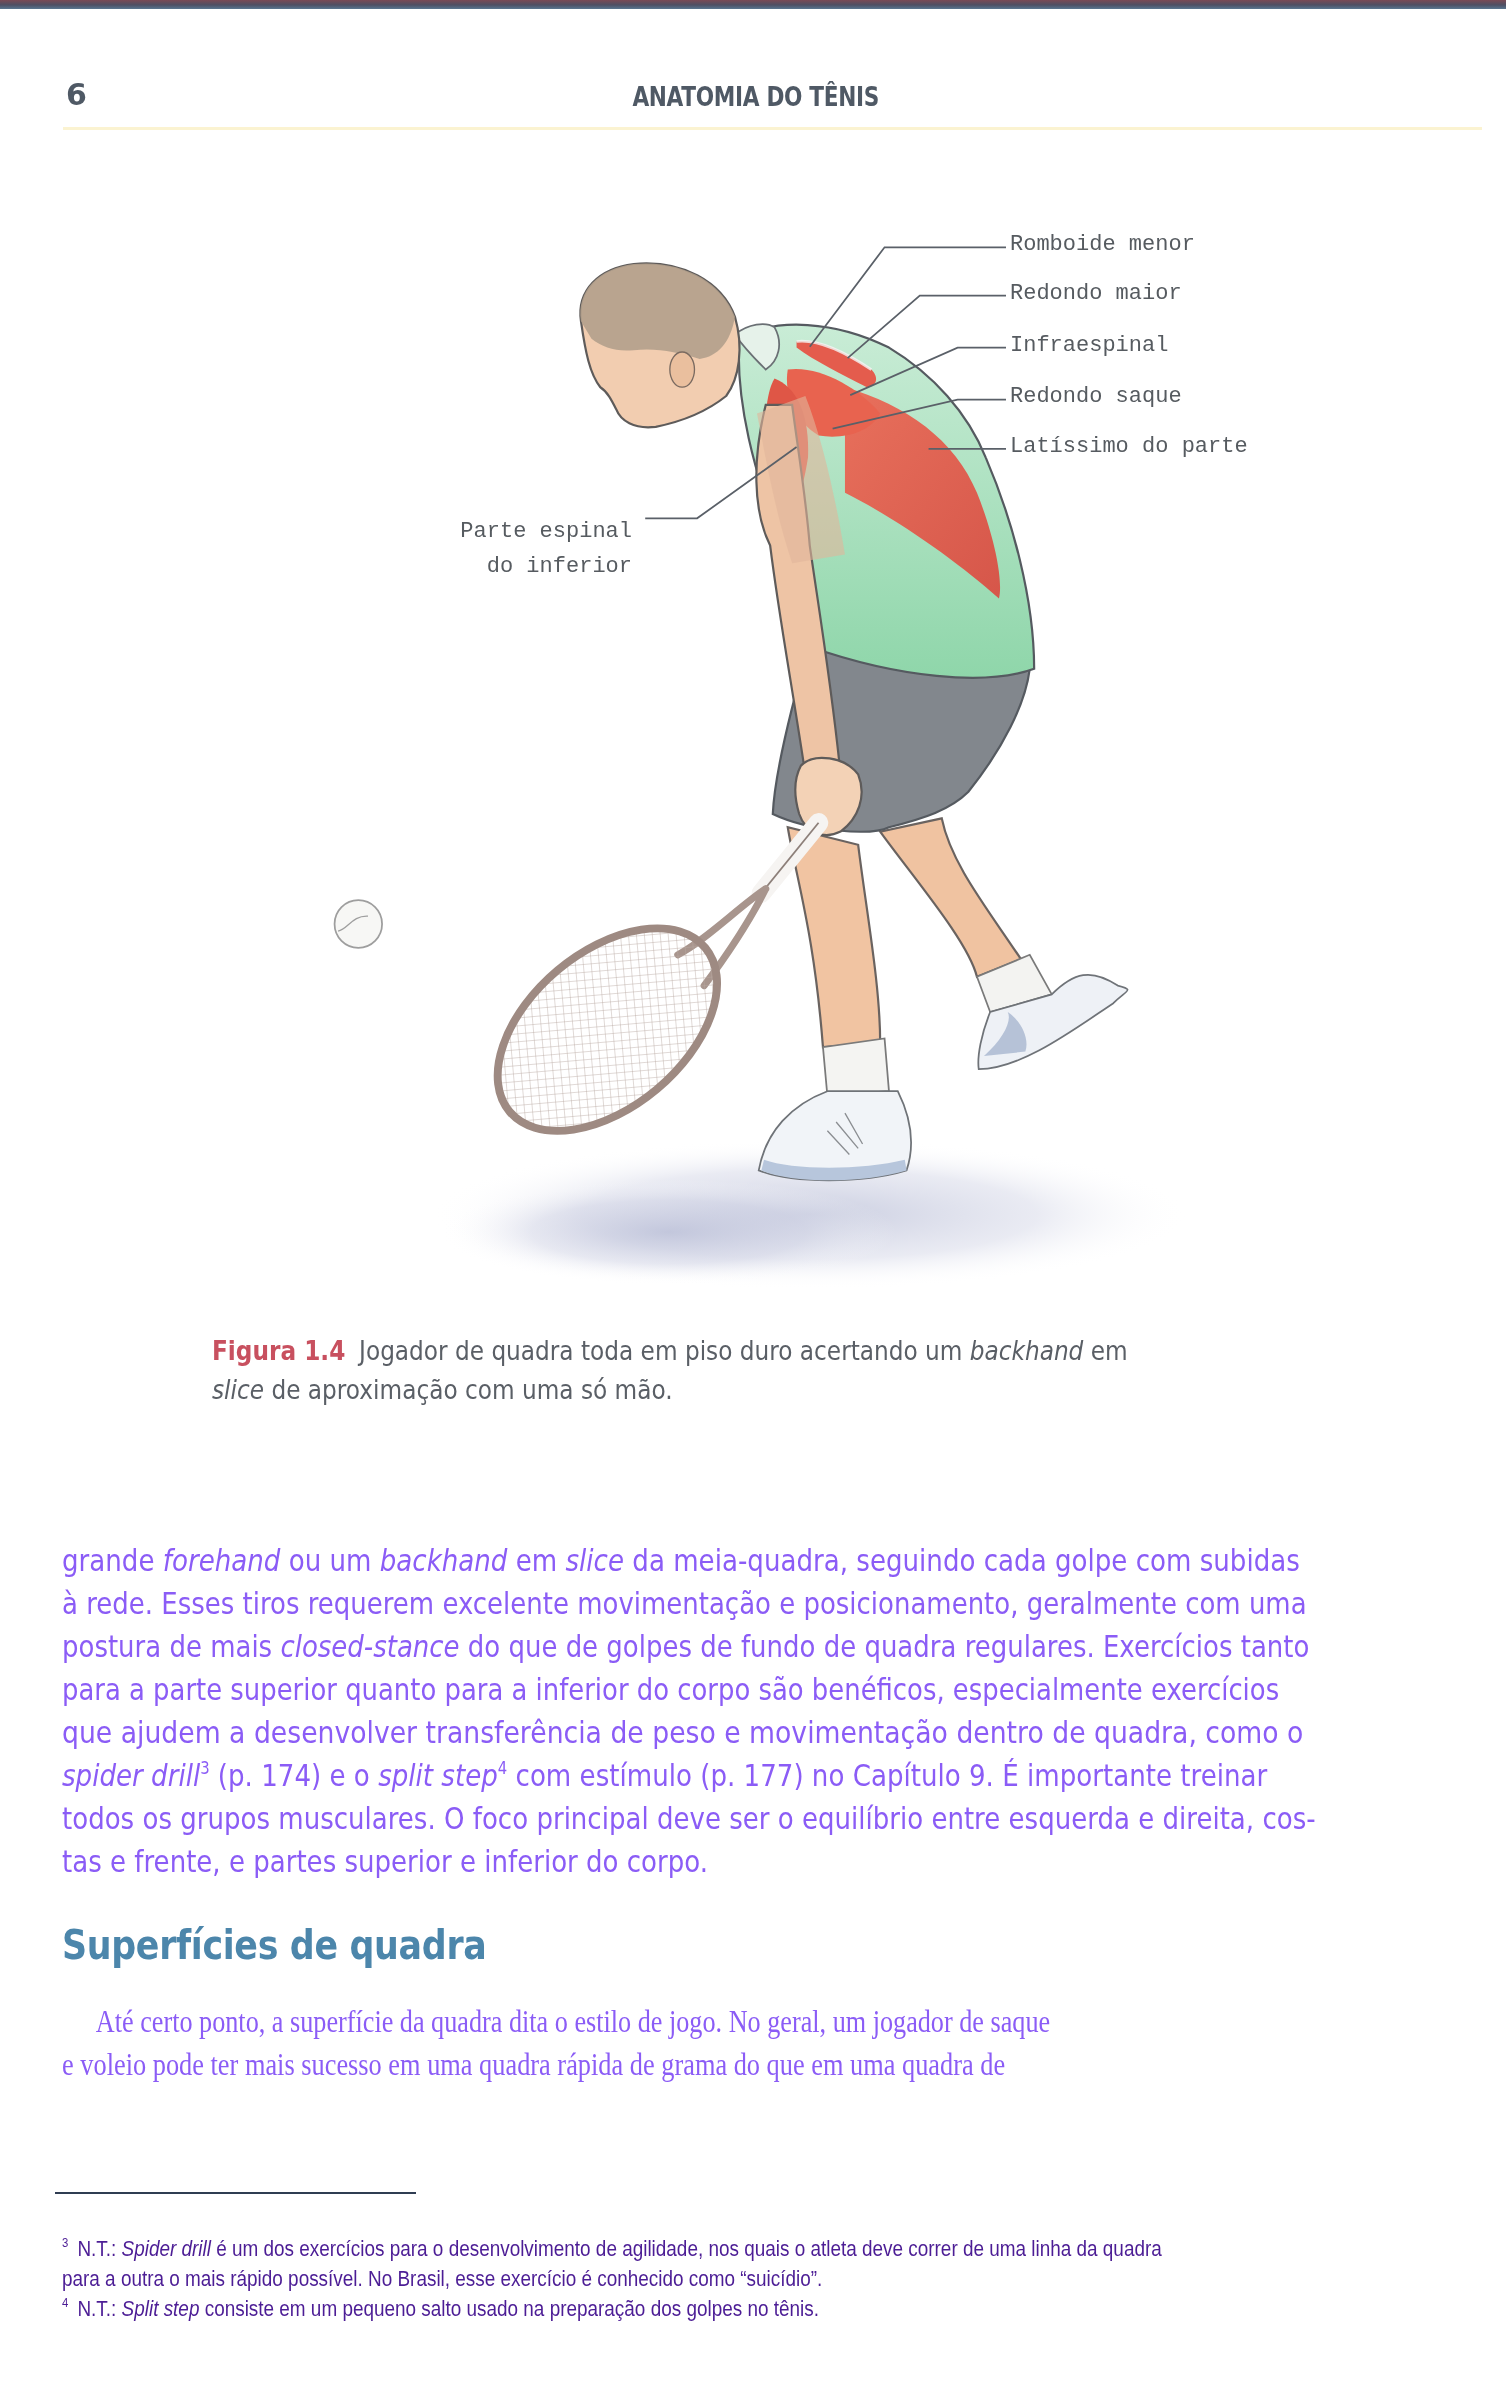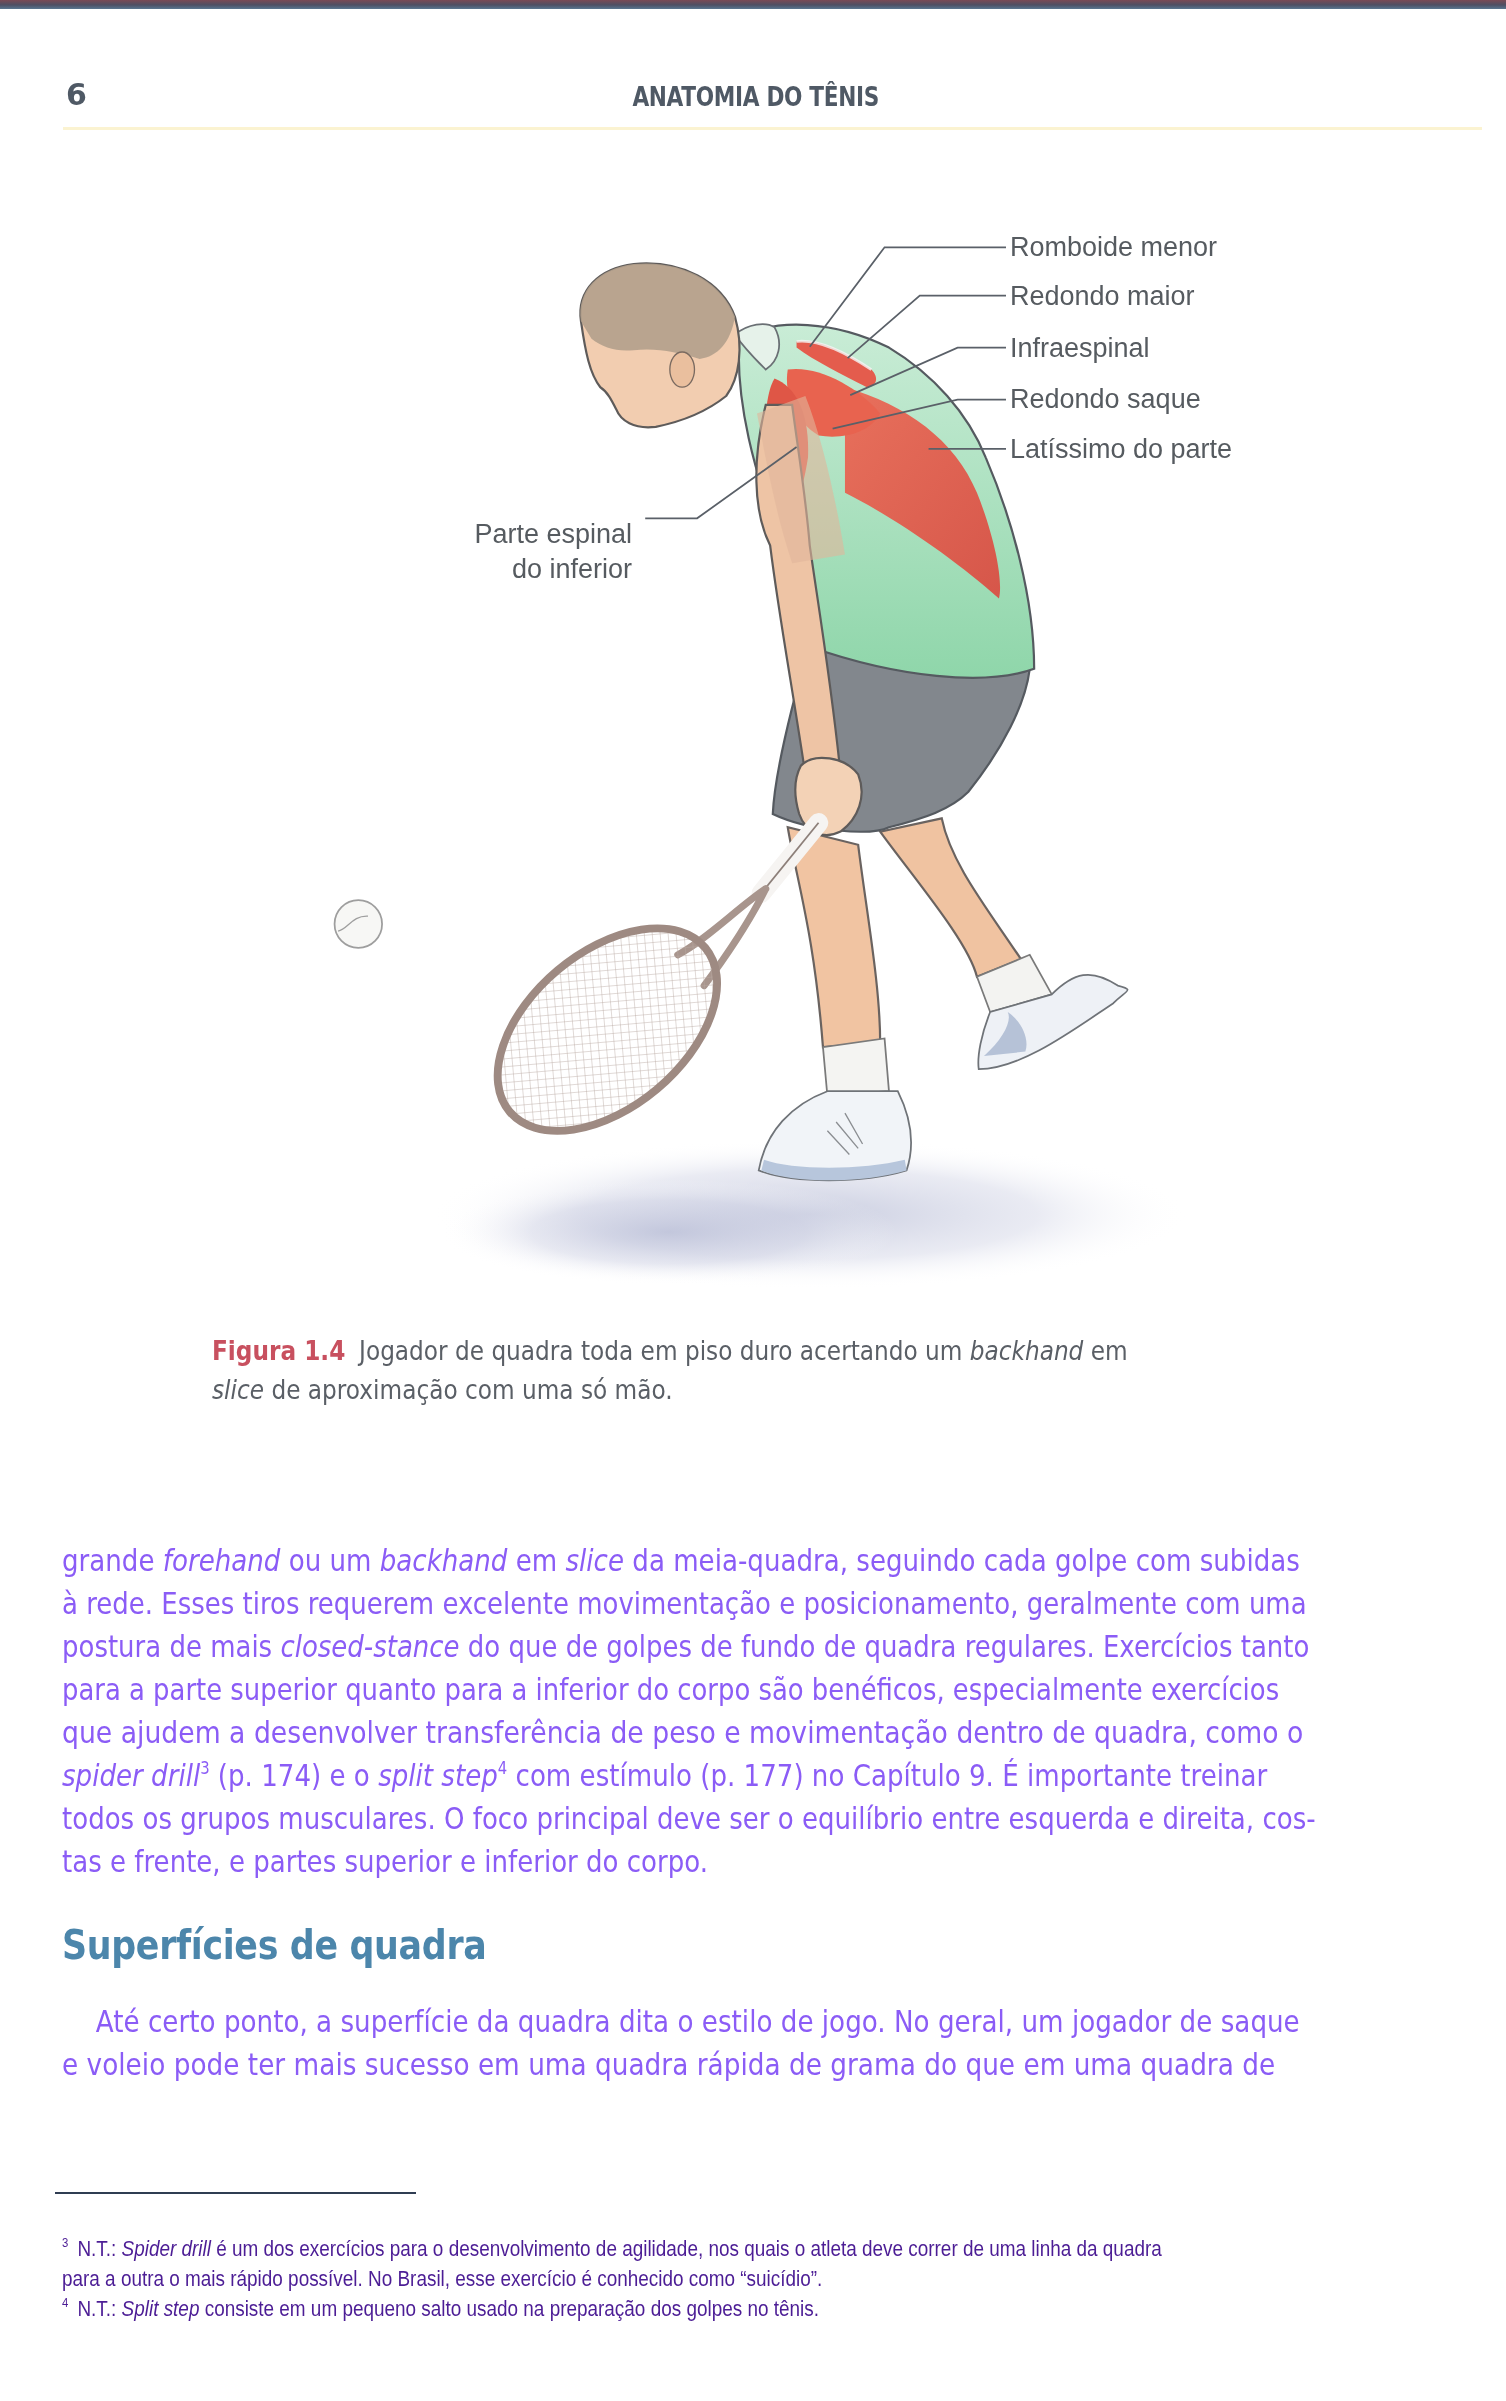--- a/index.html
+++ b/index.html
@@ -26,22 +26,22 @@
     font-family: "DejaVu Sans", sans-serif; font-weight: bold; font-size: 26.4px;
     color: #4f5965; transform: scaleX(0.82); transform-origin: 768px 0;
     letter-spacing: -0.4px;
   }
   .head-rule {
     position: absolute; left: 63px; top: 127px; width: 1419px; height: 2.6px;
     background: #fbf3d1;
   }
   .figure-art { position: absolute; left: 0; top: 132px; width: 1506px; height: 1188px; }
   .label {
-    position: absolute; font-family: Liberation Sans, sans-serif;
-    font-size: 27px; color: #565b60; white-space: nowrap; line-height: 1;
+    position: absolute; font-family: Liberation Mono, monospace;
+    font-size: 22px; color: #565b60; white-space: nowrap; line-height: 1;
   }
   .label.right { text-align: right; margin-top: 28px; }
   .caption {
     position: absolute; left: 212px; top: 1331px; width: 1083px;
     font-family: "DejaVu Sans", sans-serif; font-size: 27px; line-height: 39px;
     color: #5a5f66; transform: scaleX(0.86); transform-origin: 0 0;
     width: 1250px;
   }
   .caption .fig-num { color: #c8505f; font-weight: bold; margin-right: 16px; }
   .body-text {
@@ -195,21 +195,21 @@
   <span class="line" style="transform:scaleX(0.838);"><span>postura de mais </span><i>closed-stance</i><span> do que de golpes de fundo de quadra regulares. Exercícios tanto</span></span>
   <span class="line" style="transform:scaleX(0.835);">para a parte superior quanto para a inferior do corpo são benéficos, especialmente exercícios</span>
   <span class="line" style="transform:scaleX(0.86);">que ajudem a desenvolver transferência de peso e movimentação dentro de quadra, como o</span>
   <span class="line" style="transform:scaleX(0.842);"><i>spider drill</i><sup>3</sup><span> (p. 174) e o </span><i>split step</i><sup>4</sup><span> com estímulo (p. 177) no Capítulo 9. É importante treinar</span></span>
   <span class="line" style="transform:scaleX(0.84);">todos os grupos musculares. O foco principal deve ser o equilíbrio entre esquerda e direita, cos-</span>
   <span class="line" style="transform:scaleX(0.84);">tas e frente, e partes superior e inferior do corpo.</span>
 </div>
 
 <h2 class="section-heading" style="margin:0;">Superfícies de quadra</h2>
 
-<div class="body-text" style="top:2000px;">
+<div class="body-text" style="top:2000px;font-family:Liberation Serif, serif;">
   <span class="line" style="transform:scaleX(0.845); padding-left:40px;">Até certo ponto, a superfície da quadra dita o estilo de jogo. No geral, um jogador de saque</span>
   <span class="line" style="transform:scaleX(0.85);">e voleio pode ter mais sucesso em uma quadra rápida de grama do que em uma quadra de</span>
 </div>
 
 <div class="footnote-rule"></div>
 <div class="footnotes">
   <span class="fn-line" style="transform:scaleX(0.86);"><sup>3</sup><span>N.T.: </span><i>Spider drill</i><span> é um dos exercícios para o desenvolvimento de agilidade, nos quais o atleta deve correr de uma linha da quadra</span></span>
   <span class="fn-line" style="transform:scaleX(0.86);">para a outra o mais rápido possível. No Brasil, esse exercício é conhecido como “suicídio”.</span>
   <span class="fn-line" style="transform:scaleX(0.86);"><sup>4</sup><span>N.T.: </span><i>Split step</i><span> consiste em um pequeno salto usado na preparação dos golpes no tênis.</span></span>
 </div>

